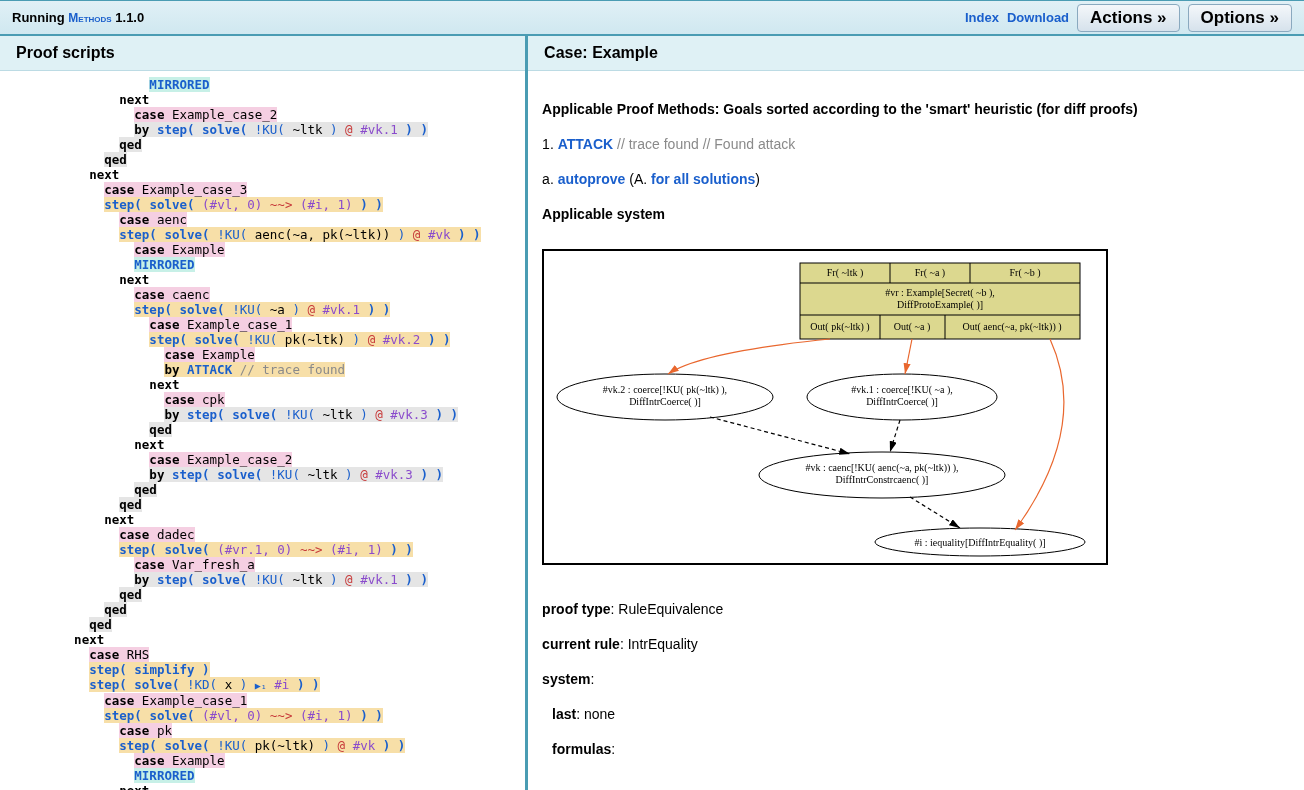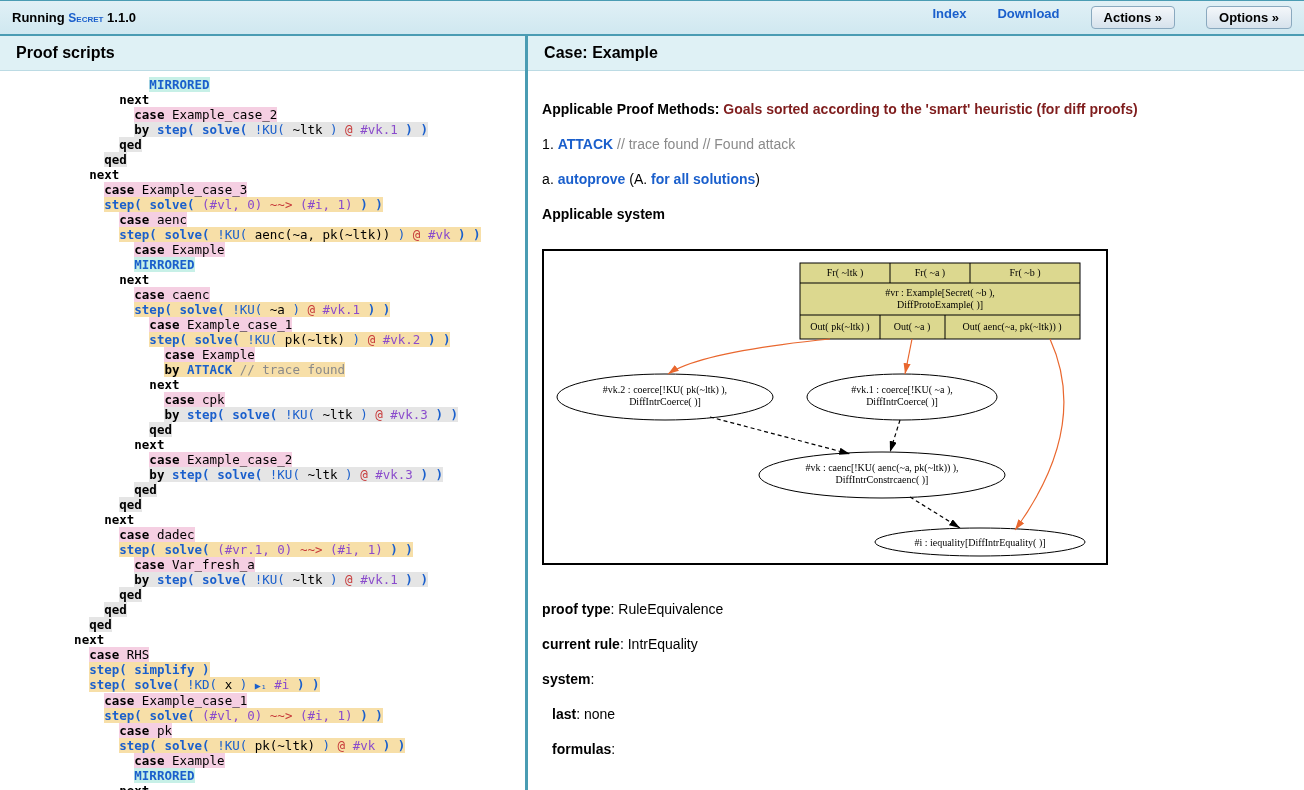--- a/index.html
+++ b/index.html
@@ -1,22 +1,22 @@
 <!DOCTYPE html>
 <html><head>
 <meta charset="utf-8">
 <style>
 * { box-sizing: border-box; }
 html, body { margin: 0; padding: 0; height: 100%; font-family: Verdana, Geneva, sans-serif; font-size: 13px; }
 .topbar { background: linear-gradient(#e0f0f6, #d0e8f0); border-top: 1px solid #4a9cb3; border-bottom: 2px solid #4a9cb3; height: 36px; display: flex; align-items: center; padding: 0 12px; }
 .topbar-left { font-weight: bold; font-size: 13px; }
 .topbar-left .tamarin { font-variant: small-caps; color: #1a5fcc; font-size: 12px; }
-.topbar-right { margin-left: auto; display: flex; gap: 31px; }
+.topbar-right { margin-left: auto; display: flex; gap: 8px; align-items: center; }
 .topbar-link { color: #1a5fcc; font-weight: bold; text-decoration: none; cursor: pointer; }
-.menu-btn { background: linear-gradient(#f4f7fa,#d6e2ec); border: 1px solid #8aa9bf; border-radius: 4px; padding: 3px 12px; font-weight: bold; font-size: 13px; cursor: pointer; }
+.menu-btn { background: linear-gradient(#f4f7fa,#d6e2ec); border: 1px solid #8aa9bf; border-radius: 4px; padding: 3px 12px; font-weight: bold; font-size: 17px; cursor: pointer; }
 .main { display: flex; height: calc(100% - 36px); }
 .pane-left { width: 40.5%; border-right: 3px solid #4a9cb3; display: flex; flex-direction: column; }
 .pane-right { flex: 1; display: flex; flex-direction: column; }
 .pane-header { background: #dff1f5; border-bottom: 1px solid #bcdbe4; padding: 8px 16px; font-weight: bold; font-size: 16px; }
 .pane-body { overflow: auto; flex: 1; position: relative; border-radius: 11px; }
 .proof-code { font-family: "DejaVu Sans Mono", Menlo, Consolas, monospace; font-size: 12.5px; line-height: 15px; padding: 6px 0 6px 4px; white-space: pre; color: #000; }
 .proof-code .ln { display: block; padding-left: 40px; }
 .kw-step { color: #1a5fcc; font-weight: bold; }
 .kw-solve { color: #1a5fcc; font-weight: bold; }
 .kw-next, .kw-case, .kw-qed, .kw-by { font-weight: bold; color: #000; }
@@ -28,33 +28,33 @@
 .g-mint { background: #c7f0e7; }
 .op-arrow { color: #c73a3a; }
 .op-at { color: #c73a3a; }
 .var-vk { color: #8a4bcc; }
 .fn { color: #1a5fcc; }
 .comment { color: #8a8a8a; }
 .mir { color: #1a5fcc; font-weight: bold; }
 .tri { color: #1a5fcc; font-size: 10px; }
 .right-content { padding: 14px 14px 40px 14px; font-size: 14px; line-height: 1.5; }
 .apm-label { font-weight: bold; }
-.muted { color: #7f1d1d; font-weight: bold; }
+.muted { color: #000000; font-weight: bold; }
 .method-link { color: #1a5fcc; font-weight: bold; cursor: pointer; }
 .cs-box { border: 2px solid #000; margin: 10px 0 14px 0; padding: 6px; display: inline-block; }
 .cs-box svg { display: block; }
 .bold { font-weight: bold; }
 .indent1 { margin-left: 10px; }
 </style>
 </head>
 <body>
 
 <div class="topbar">
   <div class="topbar-left">
-    <span>Running </span><span class="tamarin">Secret</span><span> 1.1.0</span>
+    <span>Running </span><span class="tamarin">Methods</span><span> 1.1.0</span>
   </div>
   <div class="topbar-right">
     <a class="topbar-link">Index</a>
     <a class="topbar-link">Download</a>
     <button class="menu-btn">Actions »</button>
     <button class="menu-btn">Options »</button>
   </div>
 </div>
 
 <div class="main">

